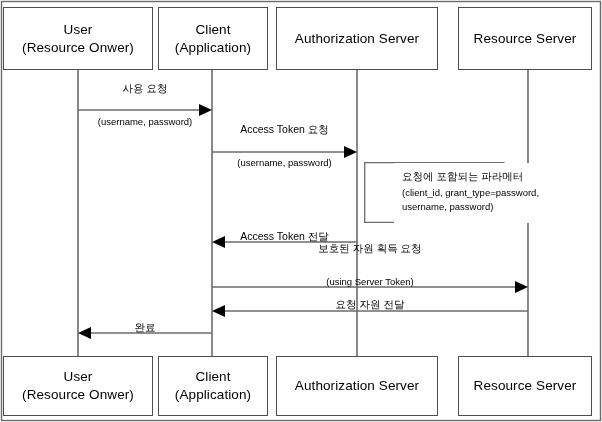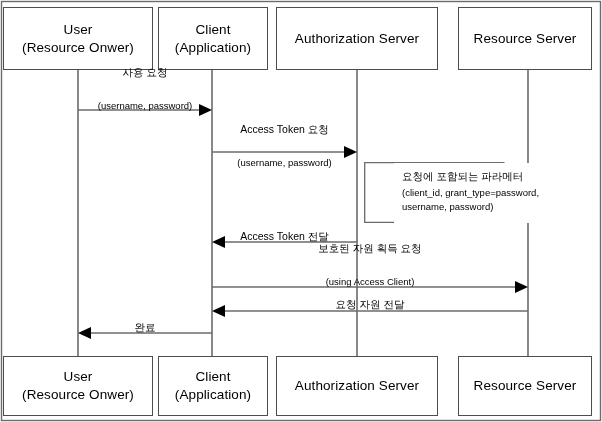--- a/index.html
+++ b/index.html
@@ -144,37 +144,37 @@
   </div>
 
   <div class="lifeline-box" style="left:276px; top:7px; width:162px; height:63px;">
     <span class="ln1">Authorization Server</span>
   </div>
 
   <div class="lifeline-box" style="left:458px; top:7px; width:134px; height:63px;">
     <span class="ln1">Resource Server</span>
   </div>
 
-  <div class="msg-label" style="left:78px; top:66px; width:134px;">
+  <div class="msg-label" style="left:78px; top:82px; width:134px;">
     <span class="l1">사용 요청</span>
     <span class="l2">(username, password)</span>
   </div>
 
   <div class="msg-label" style="left:212px; top:123px; width:145px;">
     <span class="l1">Access Token 요청</span>
     <span class="l2">(username, password)</span>
   </div>
 
   <div class="msg-label" style="left:212px; top:230px; width:145px;text-align:center;">
     <span class="l1">Access Token 전달</span>
   </div>
 
   <div class="msg-label" style="left:212px; top:242px; width:316px;">
     <span class="l1">보호된 자원 획득 요청</span>
-    <span class="l2">(using Access Client)</span>
+    <span class="l2">(using Server Token)</span>
   </div>
 
   <div class="msg-label" style="left:212px; top:298px; width:316px;">
     <span class="l1">요청 자원 전달</span>
   </div>
 
   <div class="msg-label" style="left:78px; top:321px; width:134px;">
     <span class="l1">완료</span>
   </div>
 

